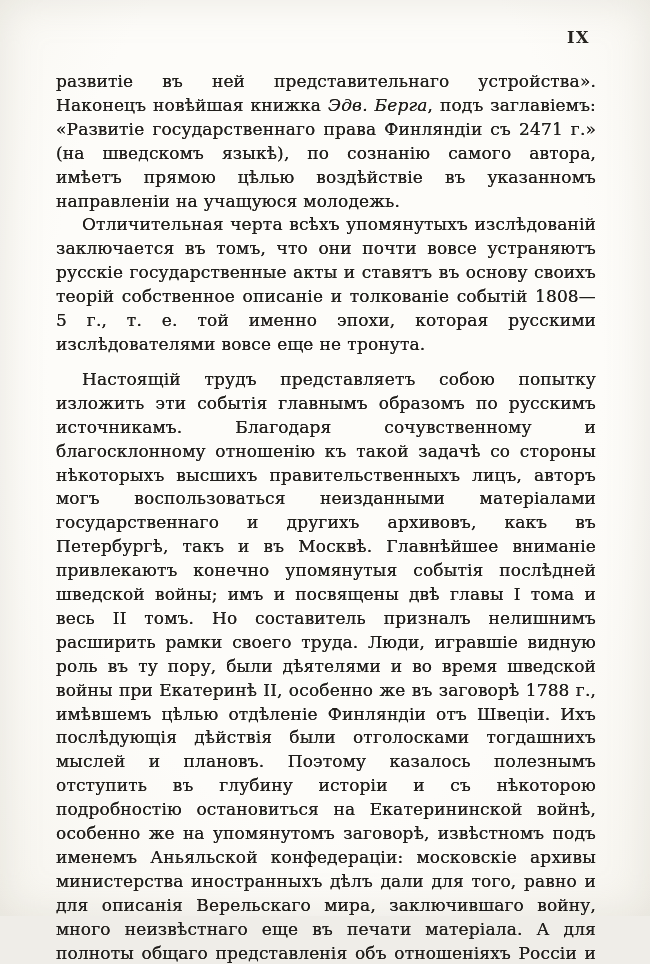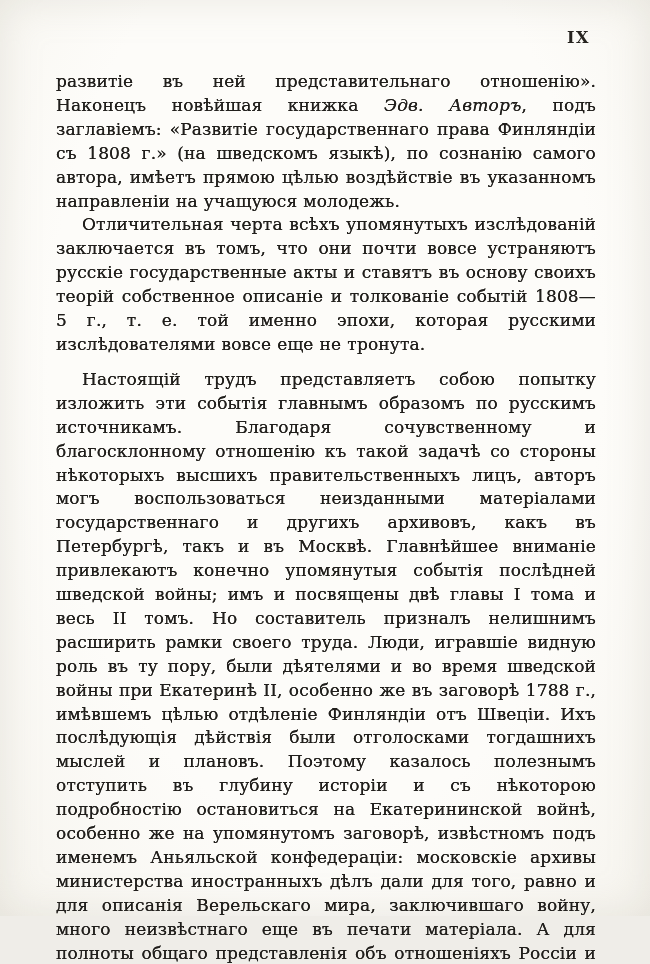--- a/index.html
+++ b/index.html
@@ -56,20 +56,20 @@
     }
   </style>
 </head>
 <body>
 
 <div class="page">
   <div class="page-number">IX</div>
 
   <div class="text-block">
     <p class="paragraph continuation">
-      <span>развитіе въ ней представительнаго отношенію». Наконецъ новѣйшая книжка </span><em>Эдв. Авторъ</em><span>, подъ заглавіемъ: «Развитіе государственнаго права Финляндіи съ 1808 г.» (на шведскомъ языкѣ), по сознанію самого автора, имѣетъ прямою цѣлью воздѣйствіе въ указанномъ направленіи на учащуюся молодежь.</span>
+      <span>развитіе въ ней представительнаго устройства». Наконецъ новѣйшая книжка </span><em>Эдв. Берга</em><span>, подъ заглавіемъ: «Развитіе государственнаго права Финляндіи съ 2471 г.» (на шведскомъ языкѣ), по сознанію самого автора, имѣетъ прямою цѣлью воздѣйствіе въ указанномъ направленіи на учащуюся молодежь.</span>
     </p>
 
     <p class="paragraph indent">Отличительная черта всѣхъ упомянутыхъ изслѣдованій заключается въ томъ, что они почти вовсе устраняютъ русскіе государственные акты и ставятъ въ основу своихъ теорій собственное описаніе и толкованіе событій 1808—5 г., т. е. той именно эпохи, которая русскими изслѣдователями вовсе еще не тронута.</p>
 
     <p class="paragraph indent spaced">Настоящій трудъ представляетъ собою попытку изложить эти событія главнымъ образомъ по русскимъ источникамъ. Благодаря сочувственному и благосклонному отношенію къ такой задачѣ со стороны нѣкоторыхъ высшихъ правительственныхъ лицъ, авторъ могъ воспользоваться неизданными матеріалами государственнаго и другихъ архивовъ, какъ въ Петербургѣ, такъ и въ Москвѣ. Главнѣйшее вниманіе привлекаютъ конечно упомянутыя событія послѣдней шведской войны; имъ и посвящены двѣ главы I тома и весь II томъ. Но составитель призналъ нелишнимъ расширить рамки своего труда. Люди, игравшіе видную роль въ ту пору, были дѣятелями и во время шведской войны при Екатеринѣ II, особенно же въ заговорѣ 1788 г., имѣвшемъ цѣлью отдѣленіе Финляндіи отъ Швеціи. Ихъ послѣдующія дѣйствія были отголосками тогдашнихъ мыслей и плановъ. Поэтому казалось полезнымъ отступить въ глубину исторіи и съ нѣкоторою подробностію остановиться на Екатерининской войнѣ, особенно же на упомянутомъ заговорѣ, извѣстномъ подъ именемъ Аньяльской конфедераціи: московскіе архивы министерства иностранныхъ дѣлъ дали для того, равно и для описанія Верельскаго мира, заключившаго войну, много неизвѣстнаго еще въ печати матеріала. А для полноты общаго представленія объ отношеніяхъ Россіи и Финляндіи изложены кратко и предшествовавшія войны и событія временъ Императрицы Елизаветы и Петра I, также какъ и древнѣйшій періодъ нашей исторіи, коимъ посвящены первыя двѣ главы очерка. Авторъ нашелъ кромѣ того нелишнимъ удѣлить особую главу упомянутому выше барону Спренгтпортену, какъ лицу имѣвшему</p>
   </div>
 </div>
 
 </body></html>

